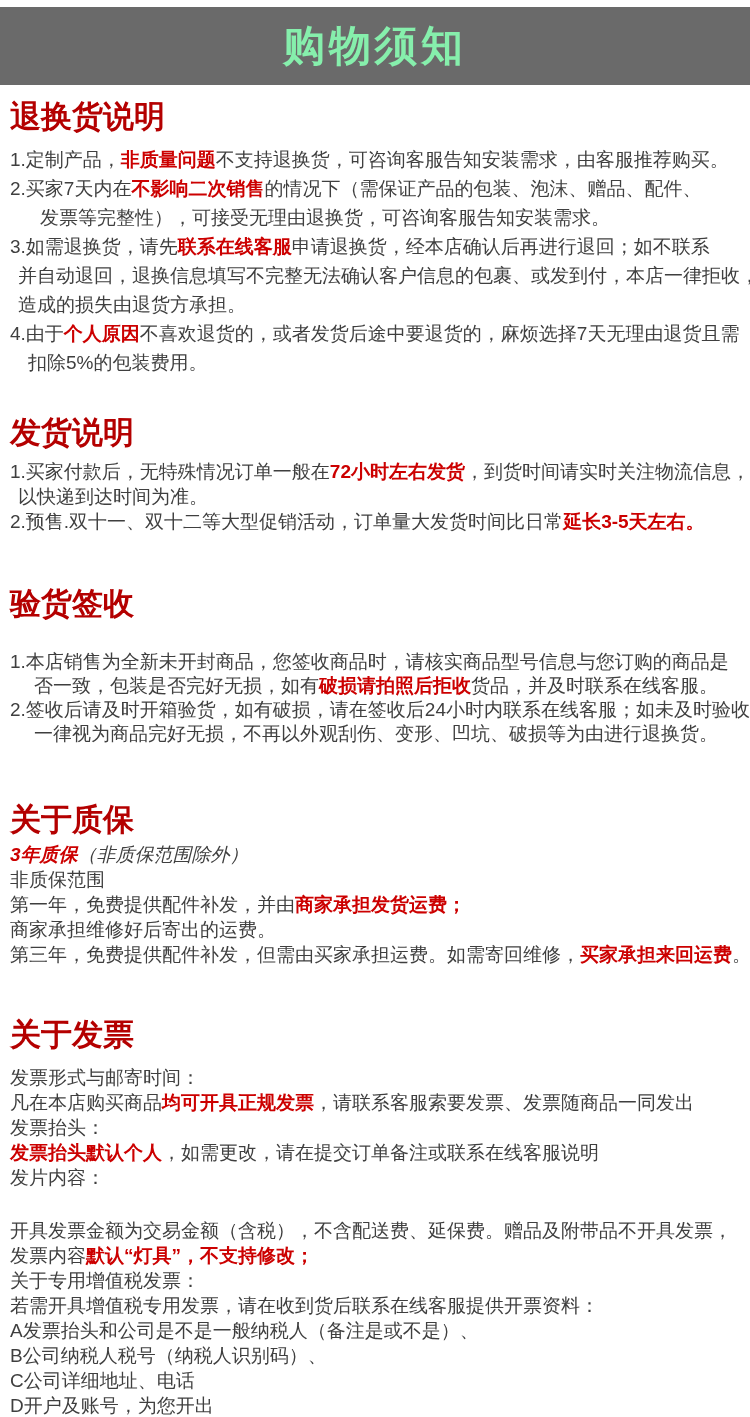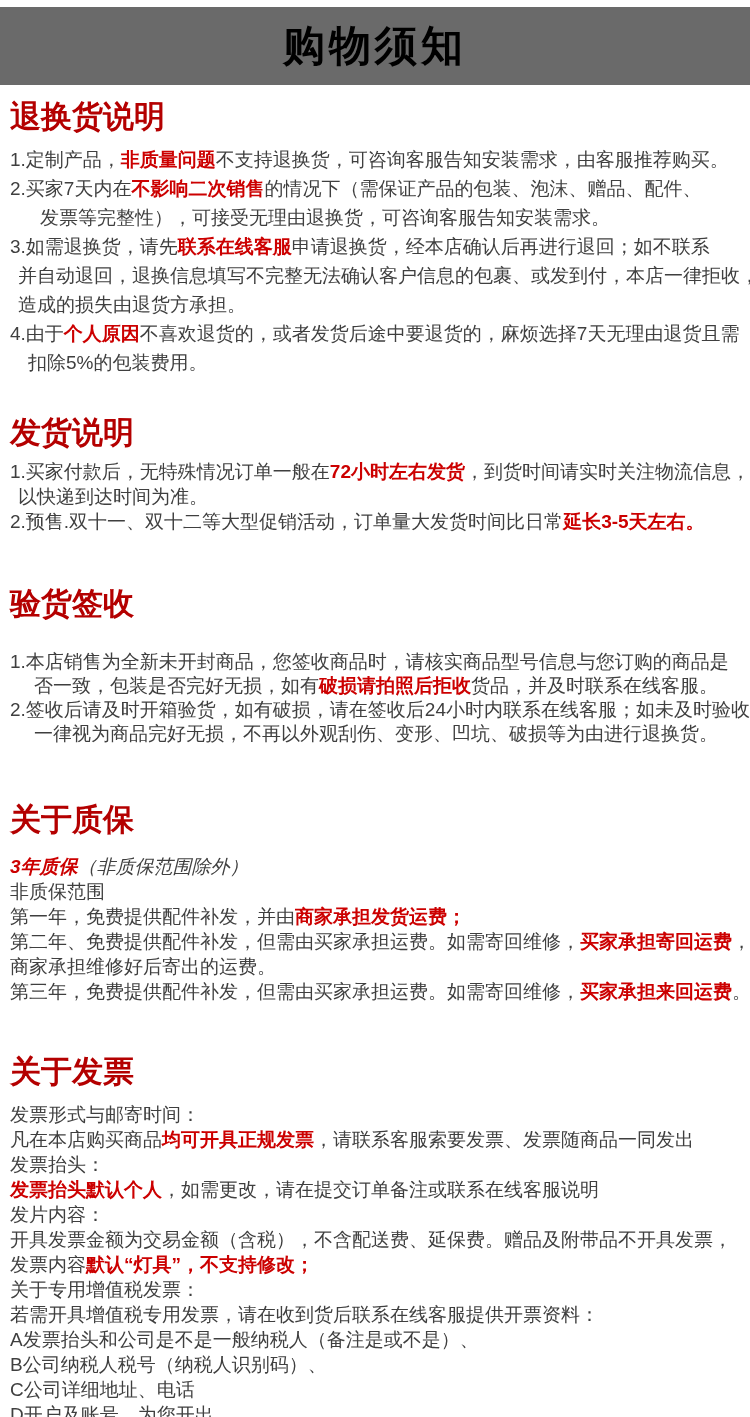--- a/index.html
+++ b/index.html
@@ -13,21 +13,21 @@
   body{
     width:750px;height:1417px;background:#ffffff;
     font-family:"Liberation Sans","DejaVu Sans",sans-serif;
     overflow:hidden;
   }
   .banner{
     margin-top:7px;height:78px;background:var(--banner-bg);
     display:flex;align-items:center;justify-content:center;
   }
   .banner h1{
-    margin:0;color:#000000;font-size:42px;font-weight:bold;letter-spacing:4px;
+    margin:0;color:#86efac;font-size:42px;font-weight:bold;letter-spacing:4px;
   }
   .content{padding:0 12px 14px 10px;}
   h2.sec-title{
     margin:0;color:var(--heading-red);
     font-size:31px;font-weight:bold;line-height:36px;
   }
   p.line{
     margin:0;color:var(--body-text);font-size:19px;
     white-space:nowrap;
   }
@@ -37,21 +37,21 @@
   .sec-returns{margin-top:14px;}
   .sec-returns h2{margin-bottom:10px;}
   .sec-returns p.line{line-height:29px;}
   .sec-shipping{margin-top:38px;}
   .sec-shipping h2{margin-bottom:8px;}
   .sec-shipping p.line{line-height:25px;}
   .sec-inspection{margin-top:52px;}
   .sec-inspection h2{margin-bottom:28px;}
   .sec-inspection p.line{line-height:24px;}
   .sec-warranty{margin-top:56px;}
-  .sec-warranty h2{margin-bottom:16px;}
+  .sec-warranty h2{margin-bottom:4px;}
   .sec-warranty p.line{line-height:25px;}
   .sec-invoice{margin-top:50px;}
   .sec-invoice h2{margin-bottom:12px;}
   .sec-invoice p.line{line-height:25px;}
 </style>
 </head>
 <body>
 
 <div class="page">
   <div class="banner">
@@ -80,32 +80,31 @@
         <p class="line" style="padding-left: 0px;"><span class="seg">1.本店销售为全新未开封商品，您签收商品时，请核实商品型号信息与您订购的商品是</span></p>
         <p class="line" style="padding-left: 24px;"><span class="seg">否一致，包装是否完好无损，如有</span><span class="seg red">破损请拍照后拒收</span><span class="seg">货品，并及时联系在线客服。</span></p>
         <p class="line" style="padding-left: 0px;"><span class="seg">2.签收后请及时开箱验货，如有破损，请在签收后24小时内联系在线客服；如未及时验收</span></p>
         <p class="line" style="padding-left: 24px;"><span class="seg">一律视为商品完好无损，不再以外观刮伤、变形、凹坑、破损等为由进行退换货。</span></p>
       </section>
       <section class="sec-warranty">
         <h2 class="sec-title">关于质保</h2>
         <p class="line" style="padding-left: 0px; font-style: italic;"><span class="seg red">3年质保</span><span class="seg">（非质保范围除外）</span></p>
         <p class="line" style="padding-left: 0px;"><span class="seg">非质保范围</span></p>
         <p class="line" style="padding-left: 0px;"><span class="seg">第一年，免费提供配件补发，并由</span><span class="seg red">商家承担发货运费；</span></p>
-        <p class="line" style="padding-left: 0px;"><span class="seg">第二年、免费提供配件补发，但需由买家承担运费。如需寄回维修，</span><span class="seg red">买家承担寄回运费</span><span class="seg">，</span></p>
         <p class="line" style="padding-left: 0px;"><span class="seg">商家承担维修好后寄出的运费。</span></p>
         <p class="line" style="padding-left: 0px;"><span class="seg">第三年，免费提供配件补发，但需由买家承担运费。如需寄回维修，</span><span class="seg red">买家承担来回运费</span><span class="seg">。</span></p>
       </section>
       <section class="sec-invoice">
         <h2 class="sec-title">关于发票</h2>
         <p class="line" style="padding-left: 0px;"><span class="seg">发票形式与邮寄时间：</span></p>
         <p class="line" style="padding-left: 0px;"><span class="seg">凡在本店购买商品</span><span class="seg red">均可开具正规发票</span><span class="seg">，请联系客服索要发票、发票随商品一同发出</span></p>
         <p class="line" style="padding-left: 0px;"><span class="seg">发票抬头：</span></p>
         <p class="line" style="padding-left: 0px;"><span class="seg red">发票抬头默认个人</span><span class="seg">，如需更改，请在提交订单备注或联系在线客服说明</span></p>
         <p class="line" style="padding-left: 0px;"><span class="seg">发片内容：</span></p>
-        <p class="line" style="padding-left: 0px;"><span class="seg">开具发票金额为交易金额（含税），不含配送费、延保费。赠品及附带品不开具发票，</span></p>
+        <p class="line" style="padding-left: 0px; margin-top: 28px;"><span class="seg">开具发票金额为交易金额（含税），不含配送费、延保费。赠品及附带品不开具发票，</span></p>
         <p class="line" style="padding-left: 0px;"><span class="seg">发票内容</span><span class="seg red">默认“灯具”，不支持修改；</span></p>
         <p class="line" style="padding-left: 0px;"><span class="seg">关于专用增值税发票：</span></p>
         <p class="line" style="padding-left: 0px;"><span class="seg">若需开具增值税专用发票，请在收到货后联系在线客服提供开票资料：</span></p>
         <p class="line" style="padding-left: 0px;"><span class="seg">A发票抬头和公司是不是一般纳税人（备注是或不是）、</span></p>
         <p class="line" style="padding-left: 0px;"><span class="seg">B公司纳税人税号（纳税人识别码）、</span></p>
         <p class="line" style="padding-left: 0px;"><span class="seg">C公司详细地址、电话</span></p>
         <p class="line" style="padding-left: 0px;"><span class="seg">D开户及账号，为您开出</span></p>
       </section>
     </div>
 </div>

